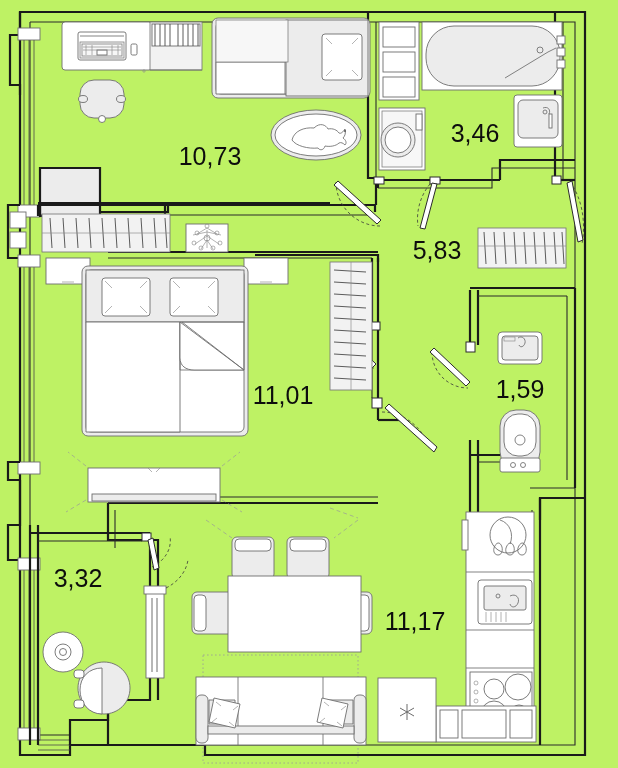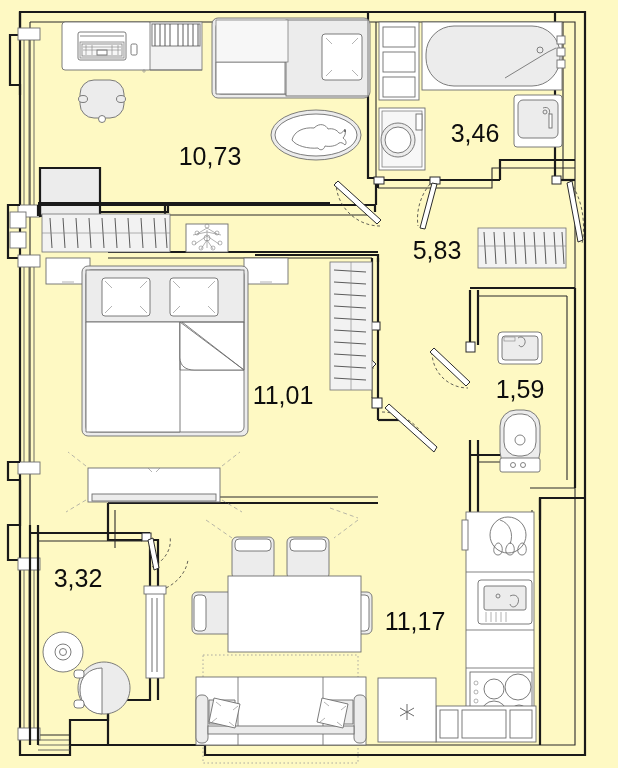--- a/index.html
+++ b/index.html
@@ -2,21 +2,21 @@
 <html><head>
 <meta charset="utf-8">
 <title>Floor Plan</title>
 <style>
   html,body{margin:0;padding:0;background:#ffffff;}
   body{
     font-family:"Liberation Sans", sans-serif;
     width:618px;height:768px;overflow:hidden;position:relative;
   }
   #plan-root{
-    position:relative;width:618px;height:768px;background:#fef9c3;
+    position:relative;width:618px;height:768px;background:#bef264;
   }
   svg#floorplan{display:block;width:618px;height:768px;}
 
   .wall-outer{fill:none;stroke:#1a1a1a;stroke-width:2.2;}
   .wall-thin{fill:none;stroke:#2b2b2b;stroke-width:1.1;}
   .furn{fill:#ffffff;stroke:#6d6d6d;stroke-width:0.9;}
   .furn-fill{fill:#ececec;stroke:#6d6d6d;stroke-width:0.9;}
   .furn-fill2{fill:#f2f2f2;stroke:#777;stroke-width:0.85;}
   .furn-light{fill:#f7f7f7;stroke:#808080;stroke-width:0.8;}
   .line{fill:none;stroke:#6d6d6d;stroke-width:0.85;}

